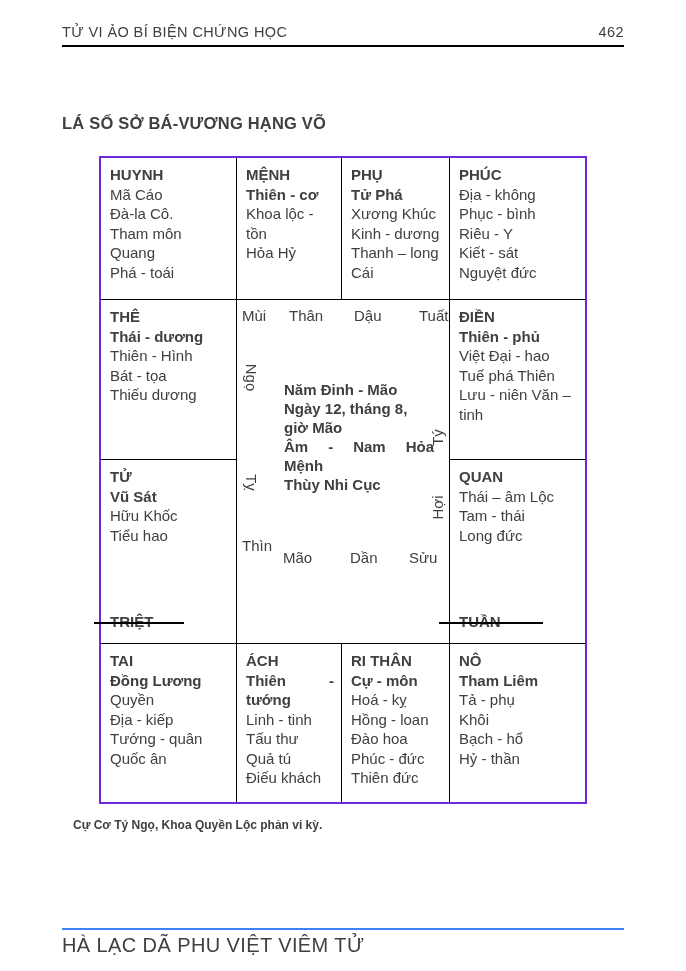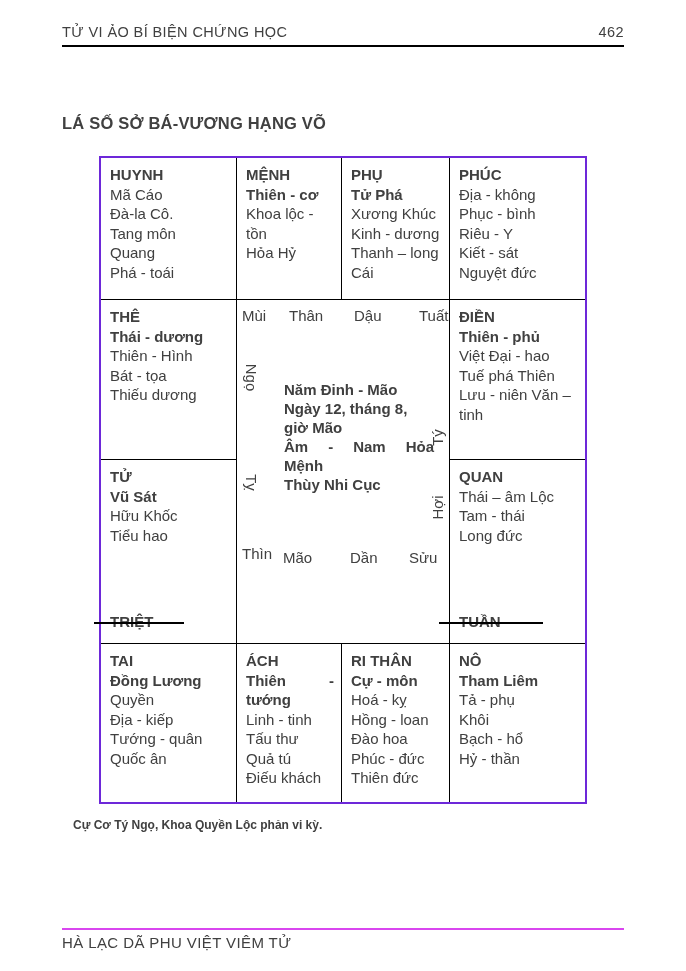--- a/index.html
+++ b/index.html
@@ -71,43 +71,43 @@
   .info { position: absolute; left: 47px; top: 80px; width: 150px; text-align: left; }
   .info-line { min-height: 19px; font-weight: bold; }
   .info-line.stretch { text-align: justify; text-align-last: justify; }
   
   .note {
     position: absolute; left: 73px; top: 818px; margin: 0;
     font-size: 12px; font-weight: bold; text-align: right;
   }
   .footer {
     position: absolute; left: 62px; top: 928px; width: 562px;
-    border-top: 2px solid #d946ef; padding-top: 4px;
-    font-size: 15px; letter-spacing: 0.4px;
+    border-top: 2px solid #3b82f6; padding-top: 4px;
+    font-size: 20px; letter-spacing: 0.4px;
   }
 </style>
 </head>
 <body>
 
 <div class="page">
 
   <div class="header">
     <span>TỬ VI ẢO BÍ BIỆN CHỨNG HỌC</span>
     <span>462</span>
   </div>
 
   <h1 class="doc-title">LÁ SỐ SỞ BÁ-VƯƠNG HẠNG VÕ</h1>
 
   <div class="chart">
 
     <div class="cell a-huynh">
       <div class="ptitle">HUYNH</div>
       <div class="line">Mã Cáo</div>
       <div class="line">Đà-la Cô.</div>
-      <div class="line">Tang môn</div>
+      <div class="line">Tham môn</div>
       <div class="line">Quang</div>
       <div class="line">Phá - toái</div>
     </div>
 
     <div class="cell a-menh">
       <div class="ptitle">MỆNH</div>
       <div class="line bold">Thiên - cơ</div>
       <div class="line">Khoa lộc - tồn</div>
       <div class="line">Hỏa Hỷ</div>
     </div>
@@ -151,21 +151,21 @@
 
       <div class="info">
         <div class="info-line">Năm Đinh - Mão</div>
         <div class="info-line">Ngày 12, tháng 8,</div>
         <div class="info-line">giờ Mão</div>
         <div class="info-line stretch">Âm - Nam Hỏa</div>
         <div class="info-line">Mệnh</div>
         <div class="info-line">Thùy Nhi Cục</div>
       </div>
 
-      <span class="branch" style="left:5px; top:244px; width:28px; display:inline-block;">Thìn</span>
+      <span class="branch" style="left:5px; top:236px; width:28px; display:inline-block;">Thìn</span>
       <span class="branch" style="left:46px; top:248px;">Mão</span>
       <span class="branch" style="left:113px; top:248px;">Dần</span>
       <span class="branch" style="left:172px; top:248px;">Sửu</span>
     </div>
 
     <div class="cell a-tu">
       <div class="ptitle">TỬ</div>
       <div class="line bold">Vũ Sát</div>
       <div class="line">Hữu Khốc</div>
       <div class="line">Tiểu hao</div>

